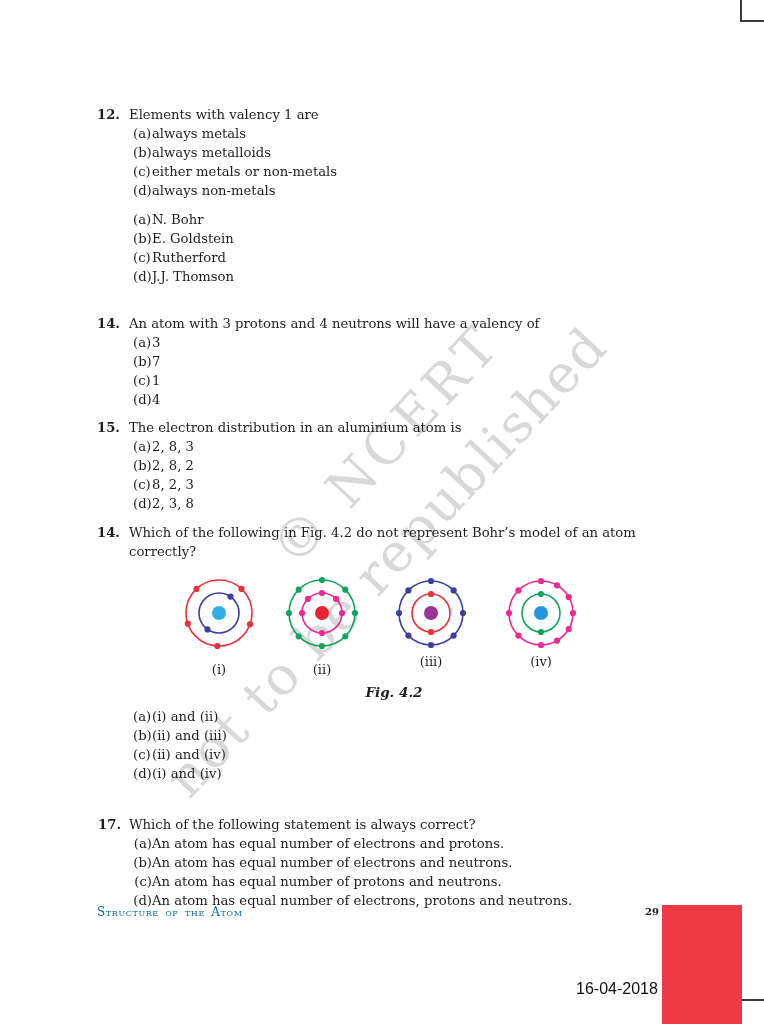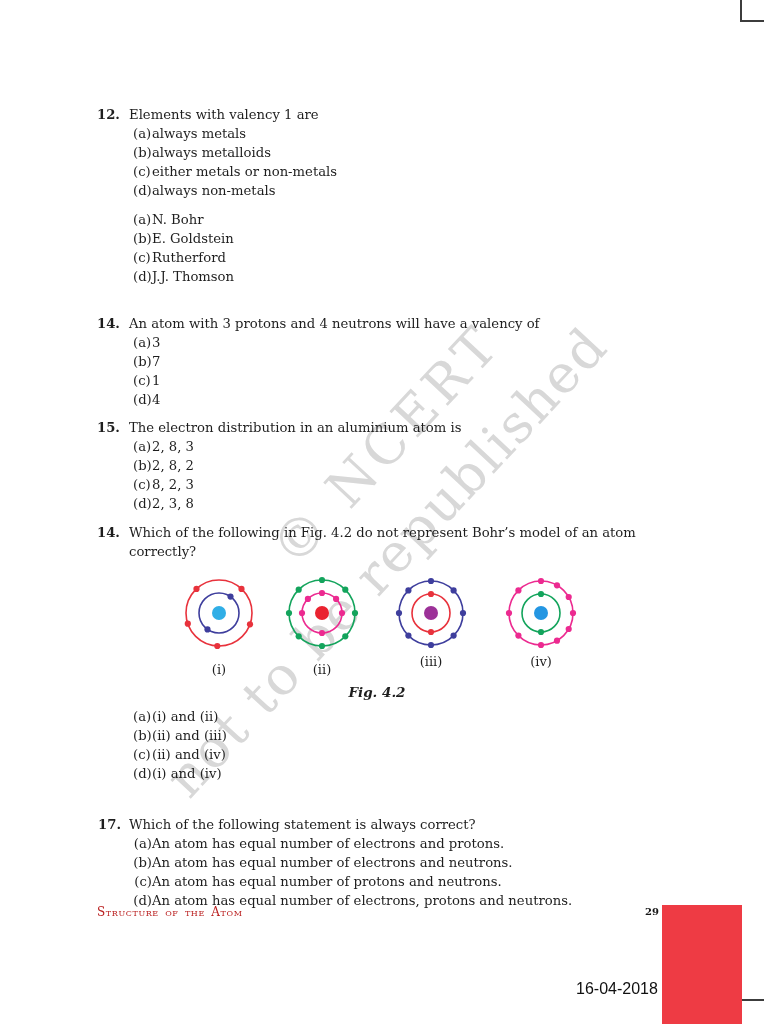--- a/index.html
+++ b/index.html
@@ -38,28 +38,28 @@
   .opt-letter{width:19px;flex:none}
   .opt-text{white-space:nowrap}
   .after-fig{margin-top:5px}
 
   
   .figure{position:relative;height:132px;margin-top:9px;width:560px}
   .atom-cell{position:absolute;top:0;width:104px;text-align:center}
   .atom-cell svg{display:block;margin:0 auto}
   .atom-label{font-size:13px;margin-top:4px}
   .raised .atom-label{transform:translateY(-8px)}
-  .fig-caption{position:absolute;left:0;bottom:0;width:560px;text-align:center;
+  .fig-caption{position:absolute;left:17px;bottom:0;width:560px;text-align:center;
     font-weight:bold;font-style:italic;font-size:13.5px}
 
   
   .footer-chapter{
     position:absolute;left:97px;top:903px;
     font-variant:small-caps;letter-spacing:.6px;word-spacing:2px;
-    color:#b91c1c;font-size:12px;
+    color:#0369a1;font-size:12px;
   }
   .footer-page{position:absolute;left:627px;top:902px;width:32px;text-align:right;
     font-weight:bold;font-size:10px;color:#161616}
   .red-rect{position:absolute;left:662px;top:905px;width:80px;height:119px;background:#ee3b44;z-index:1}
   .date-stamp{position:absolute;left:576px;top:979px;width:100px;text-align:left;
     font-family:"Liberation Sans", sans-serif;font-size:16px;color:#101010;z-index:2}
   .bottom-line{position:absolute;left:742px;top:999px;width:22px;height:2px;background:#3c3c3c}
 </style>
 </head>
 <body>

